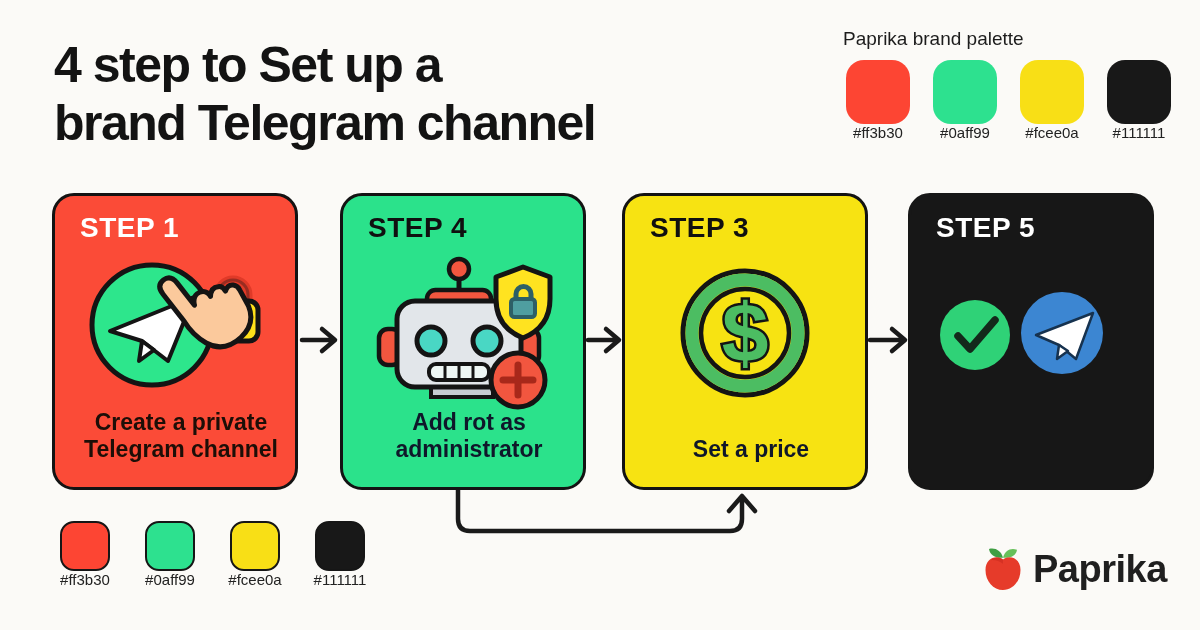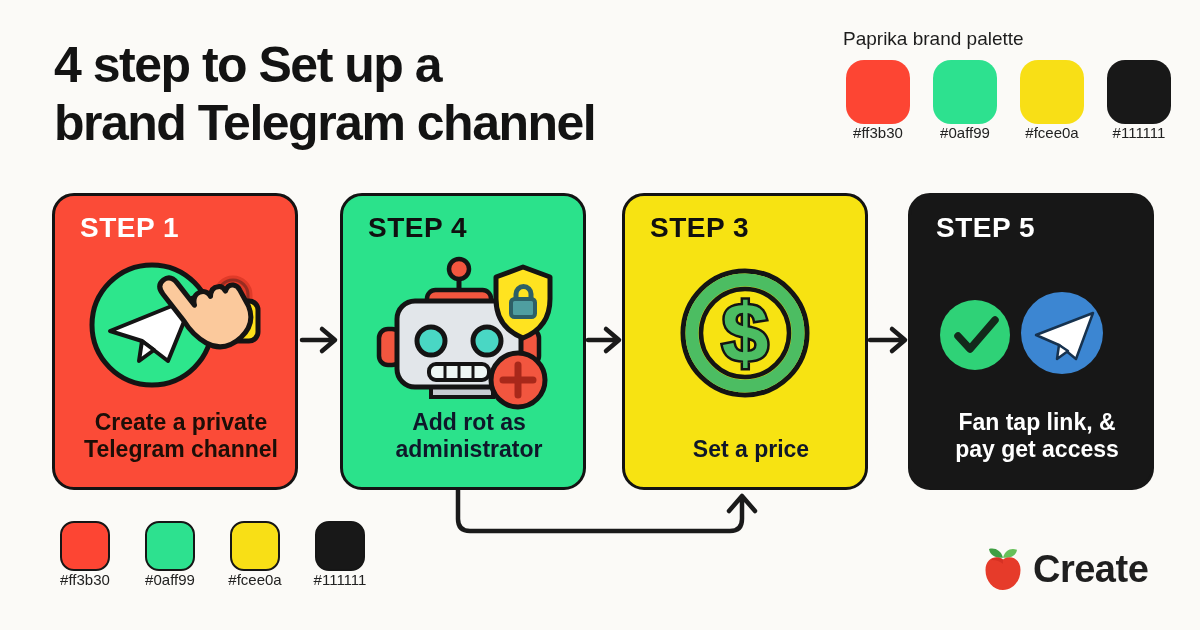--- a/index.html
+++ b/index.html
@@ -172,22 +172,20 @@
         </g>
         <g>
           <circle cx="131" cy="50" r="41" fill="#3c86d2"></circle>
           <g stroke="#16324f" stroke-width="2.5" stroke-linejoin="round">
             <path d="M105 52 L162 30 L145 76 L128 62 Z" fill="#ffffff"></path>
             <path d="M128 62 L126 76 L137 68 Z" fill="#ffffff"></path>
           </g>
         </g>
       </svg>
     </div>
-    <div class="caption">Fan tap link, &amp;
-pay get access</div>
   </div>
 
   <div class="palette-bottom">
     <div class="swatch-row" style="gap:15px;">
       <div class="swatch-cell">
         <div class="swatch sm sw-red"></div>
         <div class="hexlabel">#ff3b30</div>
       </div>
       <div class="swatch-cell">
         <div class="swatch sm sw-green"></div>
@@ -204,16 +202,16 @@
     </div>
   </div>
 
   <div class="logo">
     <svg width="42" height="46" viewBox="0 0 48 52" aria-hidden="true">
       <path d="M24 13 C22 5 15 1 8 3 C9 10 16 14 24 13 Z" fill="#3f9e43"></path>
       <path d="M24 13 C26 5 33 1 40 4 C39 11 32 14 24 13 Z" fill="#67c05a"></path>
       <path d="M24 15 C16 9 4 14 4 27 C4 40 13 50 24 50 C35 50 44 40 44 27 C44 14 32 9 24 15 Z" fill="#e63b2a"></path>
       <path d="M24 15 C20 12 14 12 10 16 C14 15 20 17 24 20 Z" fill="#c5271b" opacity="0.5"></path>
     </svg>
-    <div class="logo-text">Create</div>
+    <div class="logo-text">Paprika</div>
   </div>
 
 </div>
 
 </body></html>

